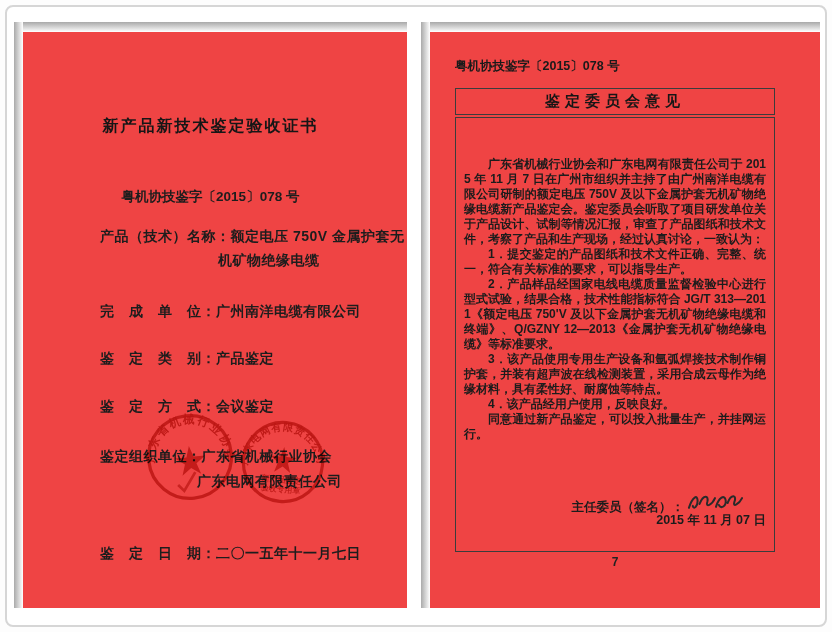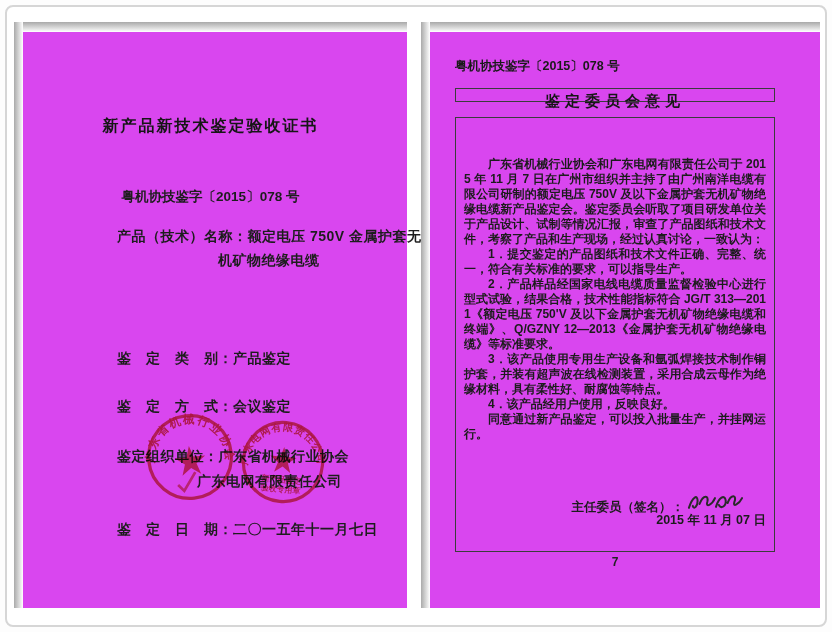--- a/index.html
+++ b/index.html
@@ -1,36 +1,36 @@
 <!DOCTYPE html>
 <html><head>
 <meta charset="utf-8">
 <style>
   html,body{margin:0;padding:0;background:#fff;}
   .canvas{position:relative;width:832px;height:632px;background:#fdfdfd;overflow:hidden;
           font-family:"Liberation Sans","DejaVu Sans",sans-serif;}
   .frame{position:absolute;left:5px;top:5px;width:818px;height:618px;
          border:2px solid #d6d6d6;border-radius:8px;background:#ffffff;}
-  .page{position:absolute;background:#d946ef;}
+  .page{position:absolute;background:#ef4444;}
   .page-left{left:14px;top:22px;width:393px;height:586px;}
   .page-right{left:421px;top:22px;width:399px;height:586px;}
   .edge-top{position:absolute;left:0;top:0;right:0;height:10px;
             background:linear-gradient(to bottom,#a9a9a9,#ffffff);pointer-events:none;}
   .edge-left{position:absolute;left:0;top:0;bottom:0;width:9px;
              background:linear-gradient(to right,#aaaaaa,#ffffff);pointer-events:none;}
   .lp-title{position:absolute;left:0;top:94px;width:100%;text-align:center;
             font-size:16px;font-weight:700;letter-spacing:2px;color:#161616;}
   .lp-number{position:absolute;left:0;top:166px;width:100%;text-align:center;
              font-size:13.5px;font-weight:700;color:#1d1d1d;}
   .lp-line{position:absolute;left:86px;font-size:14px;font-weight:700;color:#1d1d1d;
-           letter-spacing:.5px;white-space:nowrap;z-index:1;margin-left:17px;}
+           letter-spacing:.5px;white-space:nowrap;z-index:1;}
   .lp-cont{position:absolute;font-size:14px;font-weight:700;color:#1d1d1d;
            letter-spacing:.5px;white-space:nowrap;z-index:1;}
   .rp-number{position:absolute;left:34px;top:36px;font-size:12.5px;font-weight:700;color:#1a1a1a;}
-  .rp-titlebox{position:absolute;left:34px;top:66px;width:320px;height:14px;
+  .rp-titlebox{position:absolute;left:34px;top:66px;width:320px;height:27px;
                border:1.4px solid #3c3c3c;box-sizing:border-box;text-align:center;}
   .rp-title{line-height:24px;font-size:15px;font-weight:700;letter-spacing:5px;color:#161616;}
   .rp-bodybox{position:absolute;left:34px;top:95px;width:320px;height:435px;
               border:1.4px solid #3c3c3c;box-sizing:border-box;}
   .rp-text{position:absolute;left:8px;right:8px;top:7px;margin-top:32px;}
   .rp-text p{margin:0;font-size:12px;line-height:15px;font-weight:600;color:#1c1c1c;
              text-align:justify;text-indent:2em;word-break:break-all;}
   .sig-row{position:absolute;white-space:nowrap;font-size:12.5px;font-weight:600;color:#1c1c1c;}
   .sig-row svg{vertical-align:middle;margin-left:2px;margin-top:-10px;}
   .sig-chair{top:356px;right:30px;margin-top:25px;}
@@ -49,29 +49,30 @@
   <div class="page page-left">
     <div class="edge-top"></div>
     <div class="edge-left"></div>
 
     <div class="lp-title">新产品新技术鉴定验收证书</div>
     <div class="lp-number">粤机协技鉴字〔2015〕078 号</div>
 
     <div class="lp-line" style="top:206px"><span>产品（技术）名称：</span><span>额定电压 750V 金属护套无</span></div>
     <div class="lp-cont" style="left:204px;top:230px">机矿物绝缘电缆</div>
 
+    <div class="lp-line" style="top:281px"><span>完　成　单　位：</span><span>广州南洋电缆有限公司</span></div>
 
     <div class="lp-line" style="top:328px"><span>鉴　定　类　别：</span><span>产品鉴定</span></div>
 
     <div class="lp-line" style="top:376px"><span>鉴　定　方　式：</span><span>会议鉴定</span></div>
 
     <div class="lp-line" style="top:426px"><span>鉴定组织单位：</span><span>广东省机械行业协会</span></div>
     <div class="lp-cont" style="left:183px;top:451px">广东电网有限责任公司</div>
 
-    <div class="lp-line" style="top:499px"><span>鉴　定　日　期：</span><span>二〇一五年十一月七日</span></div>
+    <div class="lp-line" style="top:523px"><span>鉴　定　日　期：</span><span>二〇一五年十一月七日</span></div>
   </div>
 
   <svg class="seal" style="left:144px;top:410px;transform:rotate(-6deg)" width="92" height="94" viewBox="0 0 100 102">
     <circle cx="50" cy="51" r="45" fill="none" stroke="#c23a2e" stroke-width="3.6" opacity=".85"></circle>
     <defs>
         <path id="arcL" d="M 12,62 A 39,39 0 1 1 88,62" fill="none"></path>
       </defs>
     <text font-size="12.5" font-weight="bold" fill="#c23a2e" letter-spacing="2" opacity=".9">
       <textPath href="#arcL" startOffset="6%">广东省机械行业协会</textPath>
     </text>

